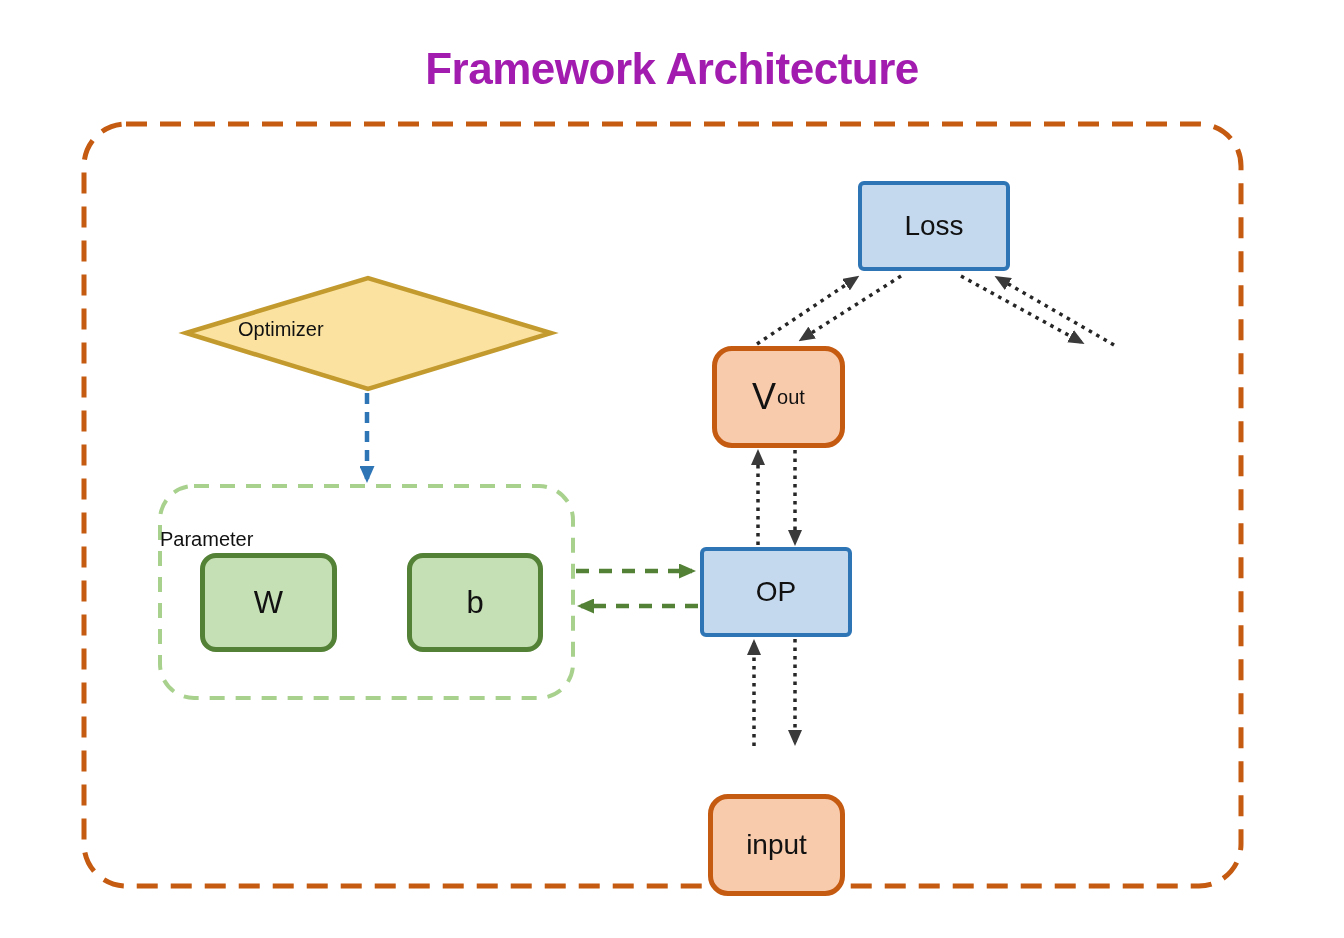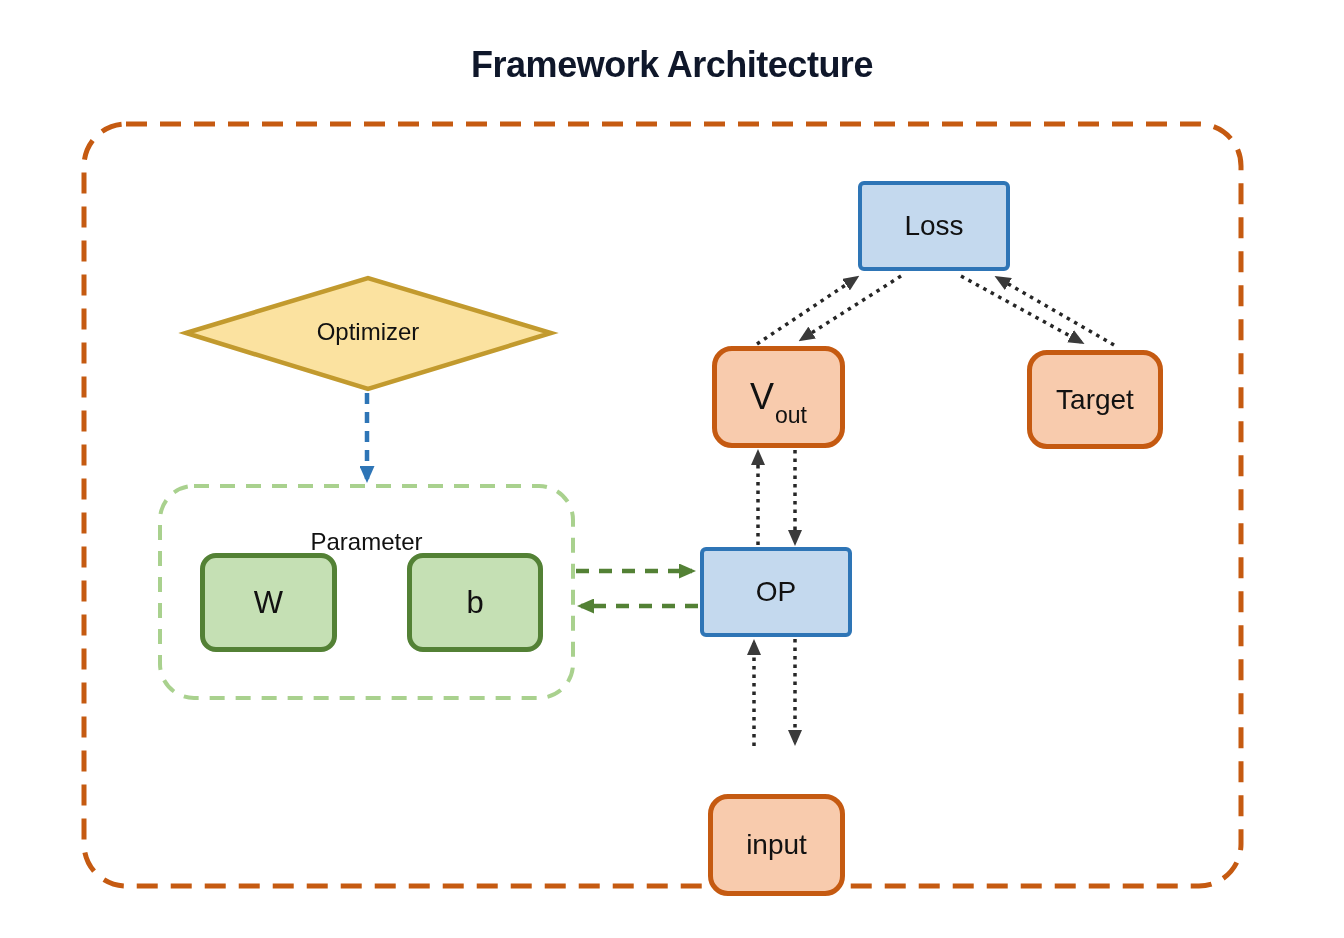--- a/index.html
+++ b/index.html
@@ -13,21 +13,21 @@
     --arrow-black:#262626; --arrowhead-black:#3A3A3A;
     --arrow-blue:#2E75B6;  --arrow-green:#538135;
   }
   html,body{margin:0;padding:0;background:#ffffff;}
   .stage{
     position:relative;width:1344px;height:938px;background:#ffffff;
     font-family:"Liberation Sans",sans-serif;color:var(--ink);overflow:hidden;
   }
   .title{
     position:absolute;top:44px;left:0;width:100%;text-align:center;
-    font-size:36px;font-weight:600;letter-spacing:-0.5px;color:#0f172a;
+    font-size:44px;font-weight:600;letter-spacing:-0.5px;color:#a21caf;
   }
   svg.layer{position:absolute;left:0;top:0;width:1344px;height:938px;}
   .outer-rect{fill:none;stroke:var(--outer-border);stroke-width:5;stroke-dasharray:21 13;}
   .param-rect{fill:none;stroke:var(--param-border);stroke-width:4;stroke-dasharray:15 11;}
   .diamond{fill:var(--gold-fill);stroke:var(--gold-border);stroke-width:4.5;stroke-linejoin:miter;}
   .dot {fill:none;stroke:var(--arrow-black);stroke-width:3.5;stroke-dasharray:3.5 5;}
   .dashb{fill:none;stroke:var(--arrow-blue); stroke-width:4.5;stroke-dasharray:11 8;}
   .dashg{fill:none;stroke:var(--arrow-green);stroke-width:4.5;stroke-dasharray:13 10;}
   .head-black{fill:var(--arrowhead-black);} .head-blue{fill:var(--arrow-blue);} .head-green{fill:var(--arrow-green);}
 
@@ -40,26 +40,26 @@
   .green-box{background:var(--green-fill);border:5px solid var(--green-border);border-radius:16px;font-size:31px;}
 
   #loss  {left:858px; top:181px; width:152px; height:90px;}
   #vout  {left:712px; top:346px; width:133px; height:102px;}
   #target{left:1027px;top:350px; width:136px; height:99px;}
   #op    {left:700px; top:547px; width:152px; height:90px;}
   #input {left:708px; top:748px; width:137px; height:102px;margin-top:46px;}
   #wbox  {left:200px; top:553px; width:137px; height:99px;}
   #bbox  {left:407px; top:553px; width:136px; height:99px;}
 
-  .float-label{position:absolute;text-align:center;font-size:24px;line-height:1.15;}
+  .float-label{position:absolute;font-size:20px;line-height:1.15;}
   #optimizer-label{left:238px;top:318px;width:260px;}
   #parameter-label{left:160px;top:528px;width:413px;}
 
   .v-main{font-size:36px;}
-  .v-sub{font-size:23px;position:relative;top:18px;margin-left:1px;}
+  .v-sub{font-size:20px;position:relative;top:0;margin-left:1px;}
 </style>
 </head>
 <body>
 
 <div class="stage">
 
   <div class="title">Framework Architecture</div>
 
   <svg class="layer" width="1344" height="938" viewBox="0 0 1344 938" xmlns="http://www.w3.org/2000/svg">
     <defs>
@@ -99,23 +99,20 @@
     <span>Loss</span>
   </div>
 
   <div id="optimizer-label" class="float-label">Optimizer</div>
 
   <div id="vout" class="node orange-box">
     <span class="v-main">V</span>
       <span class="v-sub">out</span>
   </div>
 
-  <div id="target" class="node orange-box">
-    <span>Target</span>
-  </div>
 
   <div id="parameter-label" class="float-label">Parameter</div>
 
   <div id="wbox" class="node green-box">
     <span>W</span>
   </div>
 
   <div id="bbox" class="node green-box">
     <span>b</span>
   </div>

